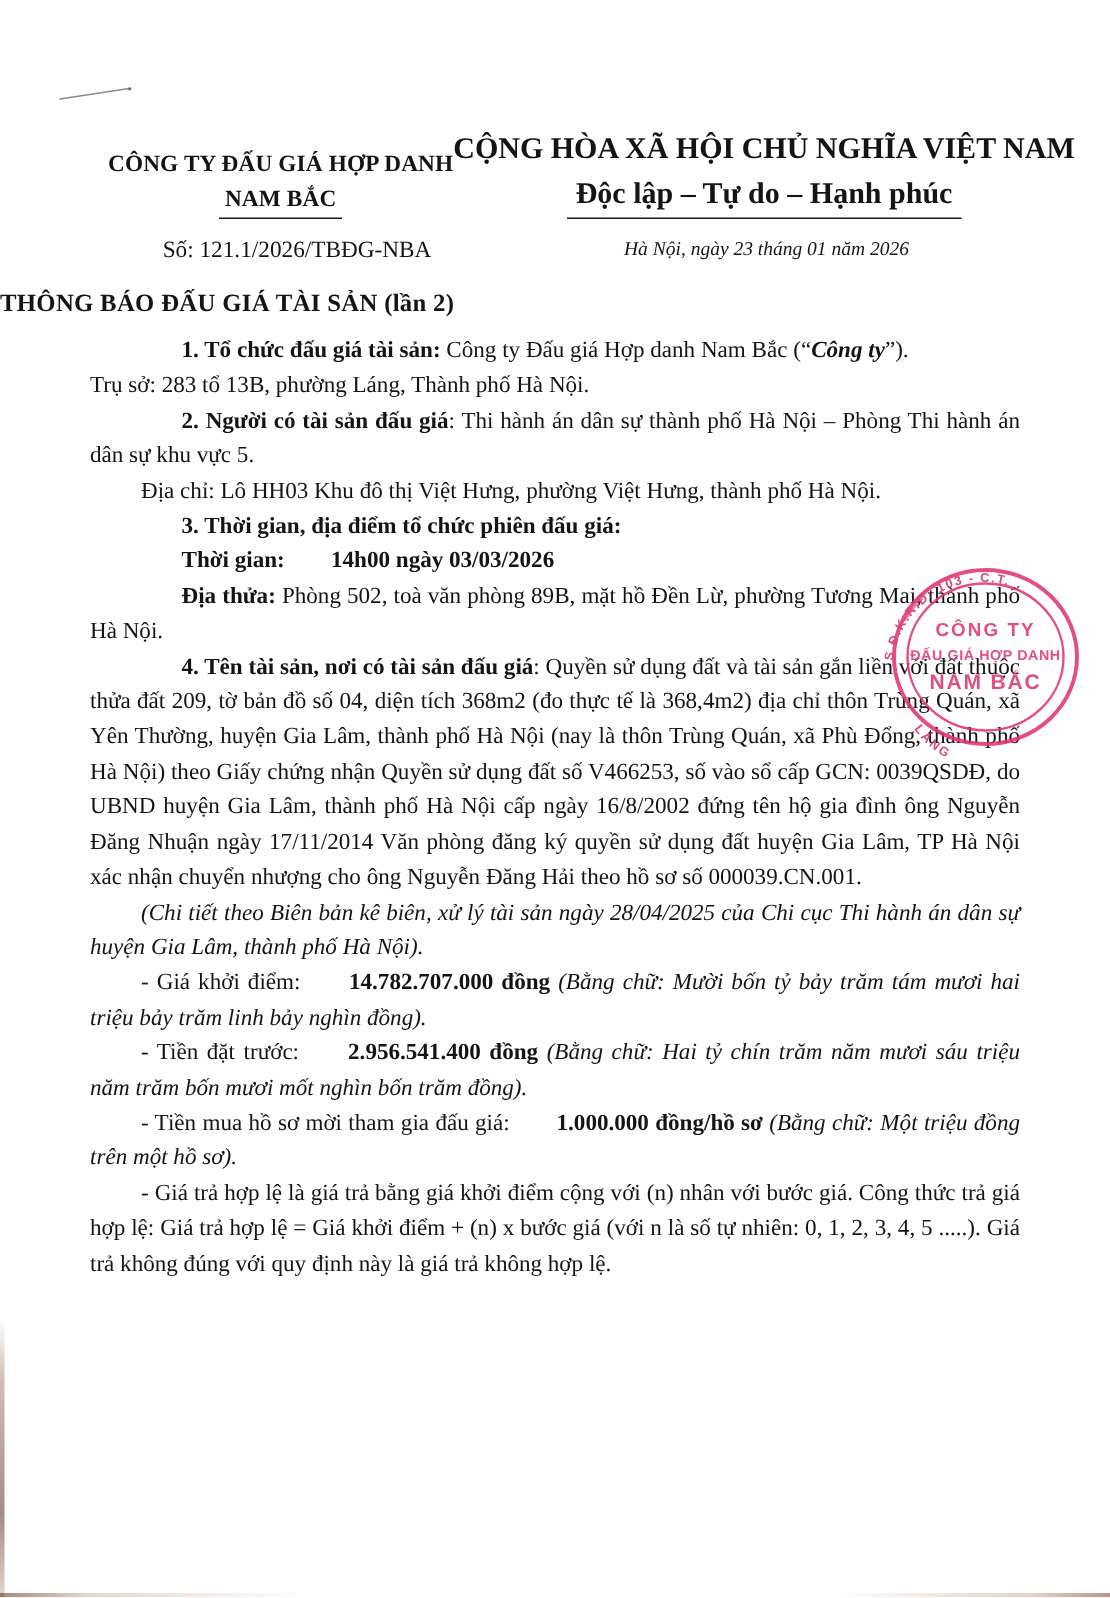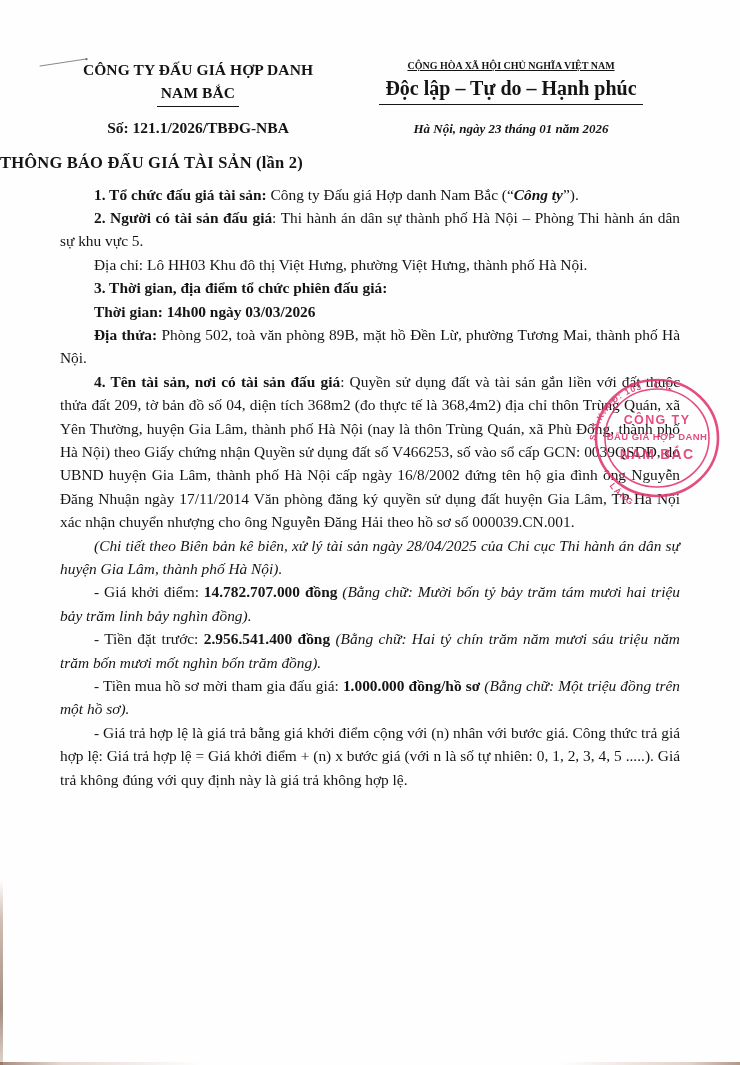--- a/index.html
+++ b/index.html
@@ -41,22 +41,22 @@
   .content {
     position: absolute;
     left: 0; top: 0;
     width: 740px;
     padding: 0;
   }
 
   
   .header {
     display: flex;
-    padding: 58px 42px 0 72px;
-    align-items: flex-start;
+    padding: 84px 42px 0 72px;
+    align-items: flex-end;
   }
   .hdr-left {
     width: 252px;
     text-align: center;
   }
   .hdr-right {
     flex: 1;
     text-align: center;
   }
   .org-line1, .org-line2 {
@@ -66,39 +66,37 @@
     line-height: 1.5;
     white-space: nowrap;
   }
   .org-line2 {
     display: inline-block;
     border-bottom: 1.4px solid #161616;
     padding: 0 4px 1px 4px;
   }
   .nation-line1 {
     font-weight: bold;
-    font-size: 10px;
+    font-size: 20px;
     line-height: 1.5;
     white-space: nowrap;
-    text-decoration: underline;
   }
   .nation-line2 {
     font-weight: bold;
     font-size: 20px;
     line-height: 1.5;
     display: inline-block;
     border-bottom: 1.4px solid #161616;
     padding: 0 6px 1px 6px;
     white-space: nowrap;
   }
   .meta-row {
     display: flex;
     padding: 12px 42px 0 72px;
-    align-items: flex-end;
-    font-weight: bold;
+    align-items: flex-start;
   }
   .doc-number {
     width: 252px;
     text-align: center;
     font-size: 15.5px;
     white-space: nowrap;
   }
   .doc-place-date {
     flex: 1;
     text-align: center;
@@ -120,21 +118,21 @@
     font-size: 15.4px;
     line-height: 1.52;
     text-align: justify;
   }
   .para {
     margin: 0;
     text-indent: 34px;
     text-align: justify;
   }
   .para.noindent { text-indent: 0; }
-  .para b { font-weight: bold; }
+  .para b { font-weight: bold; margin-left: 27px; }
   .para i { font-style: italic; }
   .para .bi { font-weight: bold; font-style: italic; }
 
   
   .stamp {
     position: absolute;
     left: 573px;
     top: 374px;
     width: 175px;
     height: 130px;
@@ -173,20 +171,21 @@
       <div class="doc-number">Số: 121.1/2026/TBĐG-NBA</div>
       <div class="doc-place-date">Hà Nội, ngày 23 tháng 01 năm 2026</div>
     </div>
 
     <div class="doc-title">THÔNG BÁO ĐẤU GIÁ TÀI SẢN (lần 2)</div>
 
     <div class="body-text">
 
       <p class="para"><b>1. Tổ chức đấu giá tài sản:</b><span> Công ty Đấu giá Hợp danh Nam Bắc (“</span><span class="bi">Công ty</span><span>”).</span></p>
 
+      <p class="para noindent">Trụ sở: 283 tổ 13B, phường Láng, Thành phố Hà Nội.</p>
 
       <p class="para"><b>2. Người có tài sản đấu giá</b><span>: Thi hành án dân sự thành phố Hà Nội – Phòng Thi hành án dân sự khu vực 5.</span></p>
 
       <p class="para">Địa chỉ: Lô HH03 Khu đô thị Việt Hưng, phường Việt Hưng, thành phố Hà Nội.</p>
 
       <p class="para"><b>3. Thời gian, địa điểm tổ chức phiên đấu giá:</b></p>
 
       <p class="para"><b>Thời gian:</b><b> 14h00 ngày 03/03/2026</b></p>
 
       <p class="para"><b>Địa thửa:</b><span> Phòng 502, toà văn phòng 89B, mặt hồ Đền Lừ, phường Tương Mai, thành phố Hà Nội.</span></p>

